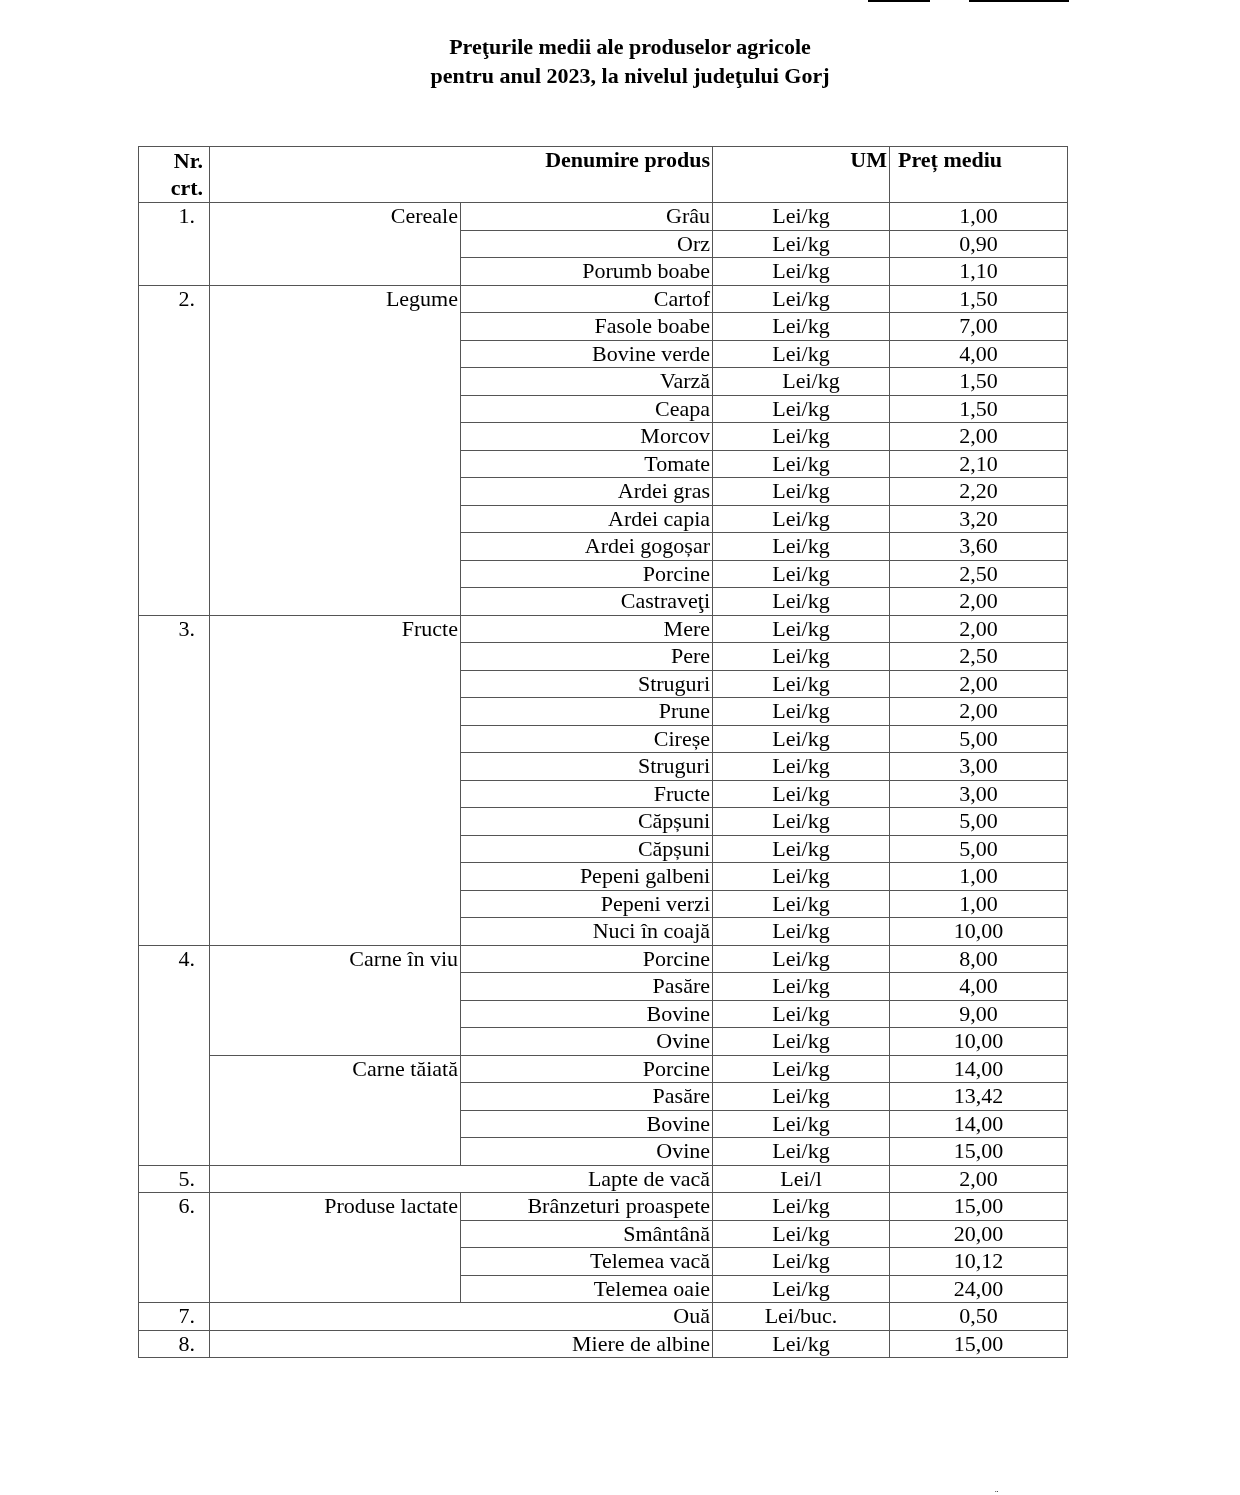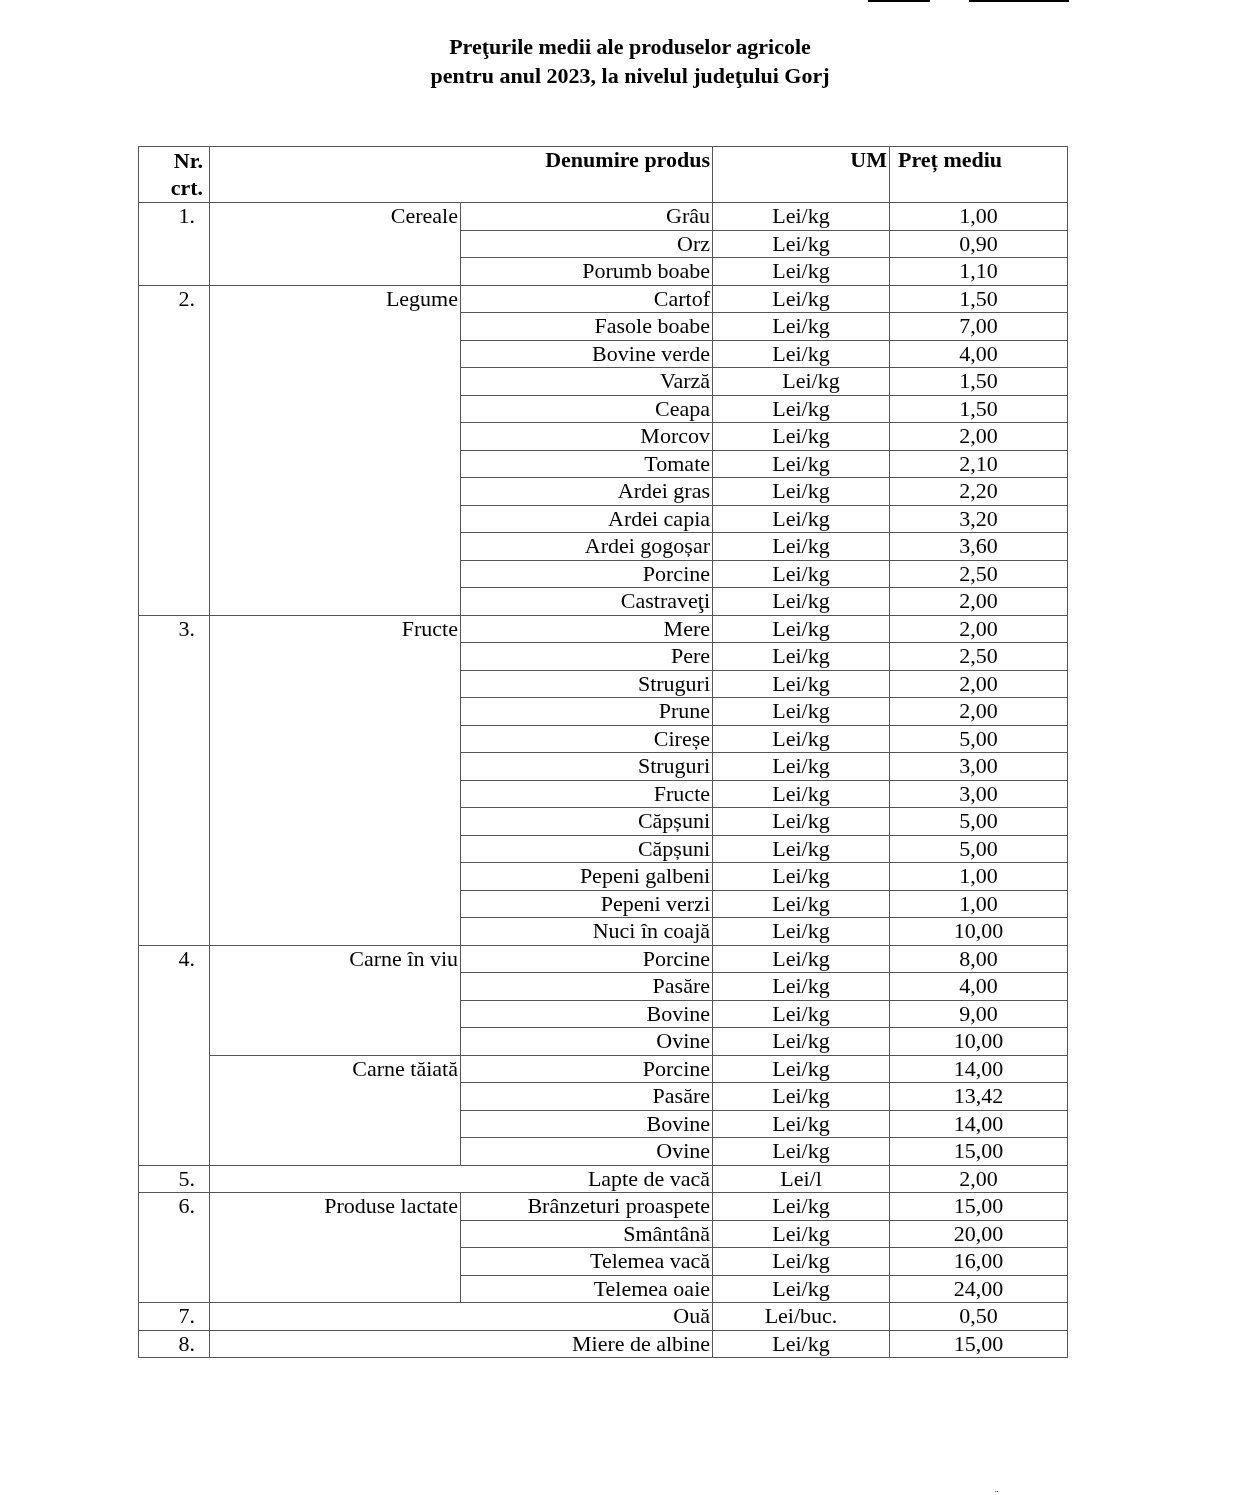--- a/index.html
+++ b/index.html
@@ -251,21 +251,21 @@
         <td class="price">15,00</td>
       </tr>
       <tr>
         <td class="prod">Smântână</td>
         <td class="um">Lei/kg</td>
         <td class="price">20,00</td>
       </tr>
       <tr>
         <td class="prod">Telemea vacă</td>
         <td class="um">Lei/kg</td>
-        <td class="price">16,00</td>
+        <td class="price">10,12</td>
       </tr>
       <tr>
         <td class="prod">Telemea oaie</td>
         <td class="um">Lei/kg</td>
         <td class="price">24,00</td>
       </tr>
       <tr>
         <td class="nr">7.</td>
         <td class="cat" colspan="2">Ouă</td>
         <td class="um">Lei/buc.</td>

